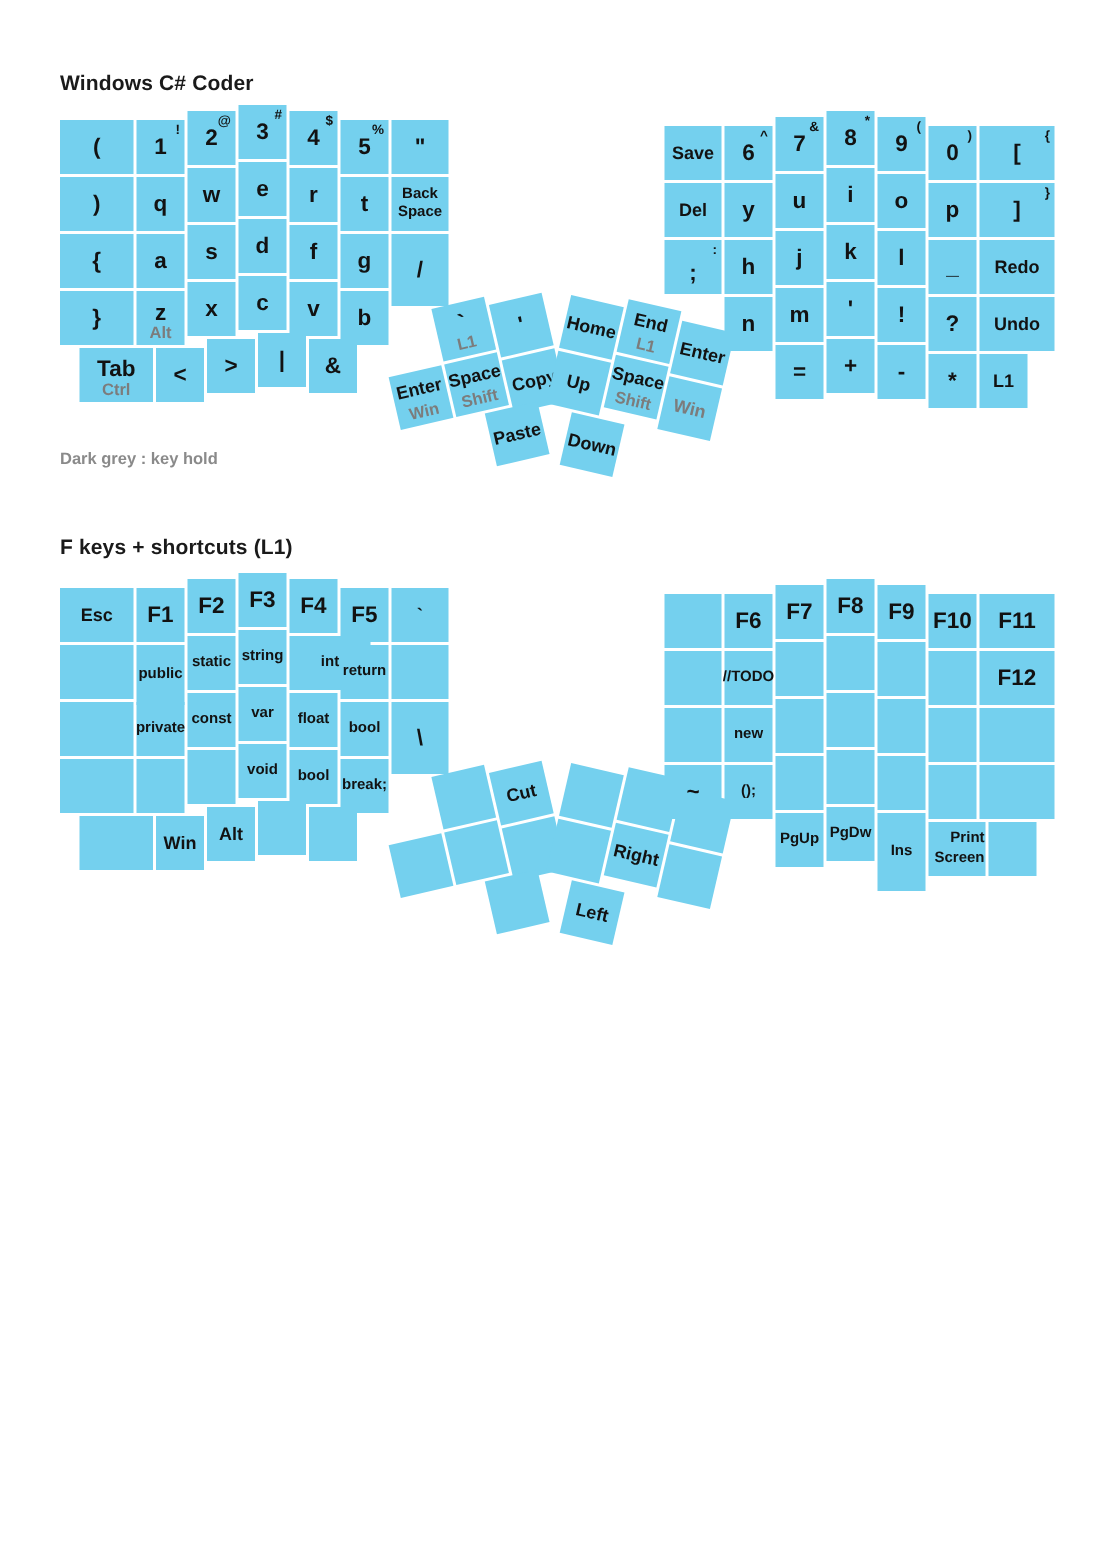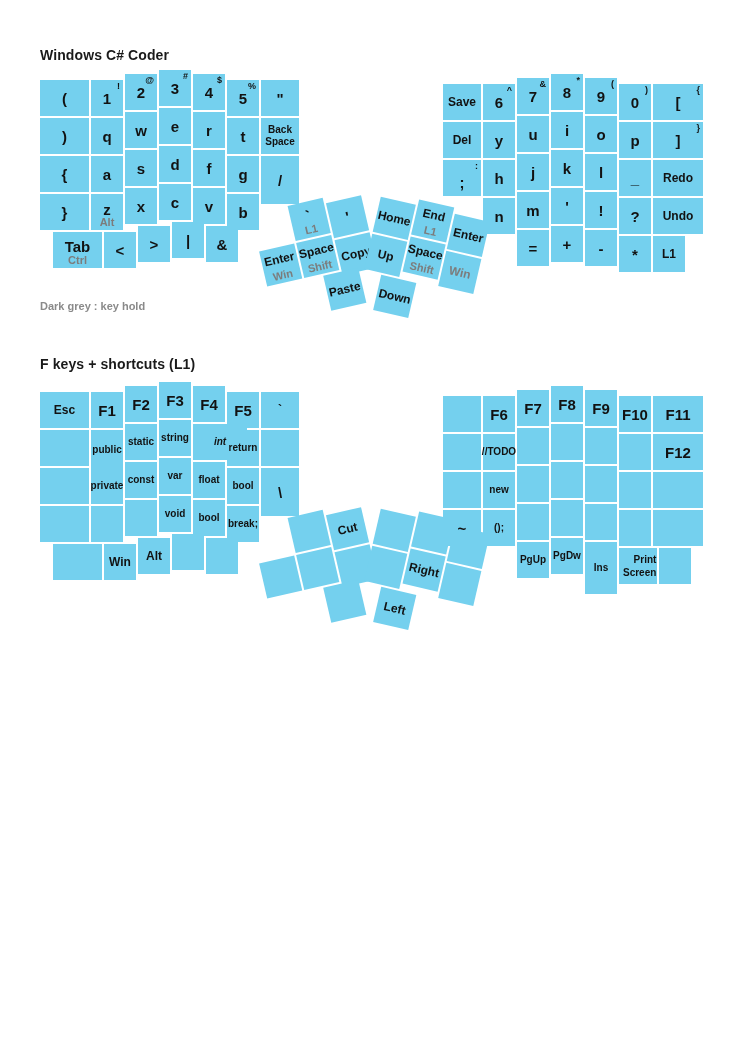--- a/index.html
+++ b/index.html
@@ -368,21 +368,21 @@
   <div class="key" style="left:0px;  top:38px; width:49px; height:36px;"></div>
   <div class="key" style="left:51px; top:38px; width:32px; height:40px;">
     <span class="lbl c main xs">public</span>
     </div>
   <div class="key" style="left:85px; top:32px; width:32px; height:36px;">
     <span class="lbl c main xs">static</span>
     </div>
   <div class="key" style="left:119px; top:28px; width:32px; height:36px;">
     <span class="lbl c main xs">string</span>
     </div>
-  <div class="key" style="left:153px; top:32px; width:54px; height:36px;font-style:italic;">
+  <div class="key" style="left:153px; top:32px; width:54px; height:36px;">
     <span class="lbl c main xs">int</span>
     </div>
   <div class="key" style="left:187px; top:38px; width:32px; height:36px;">
     <span class="lbl c main xs">return</span>
     </div>
   <div class="key" style="left:221px; top:38px; width:38px; height:36px;"></div>
 
   <div class="key" style="left:0px;  top:76px; width:49px; height:36px;"></div>
   <div class="key" style="left:51px; top:76px; width:32px; height:36px;">
     <span class="lbl c main xs">private</span>

